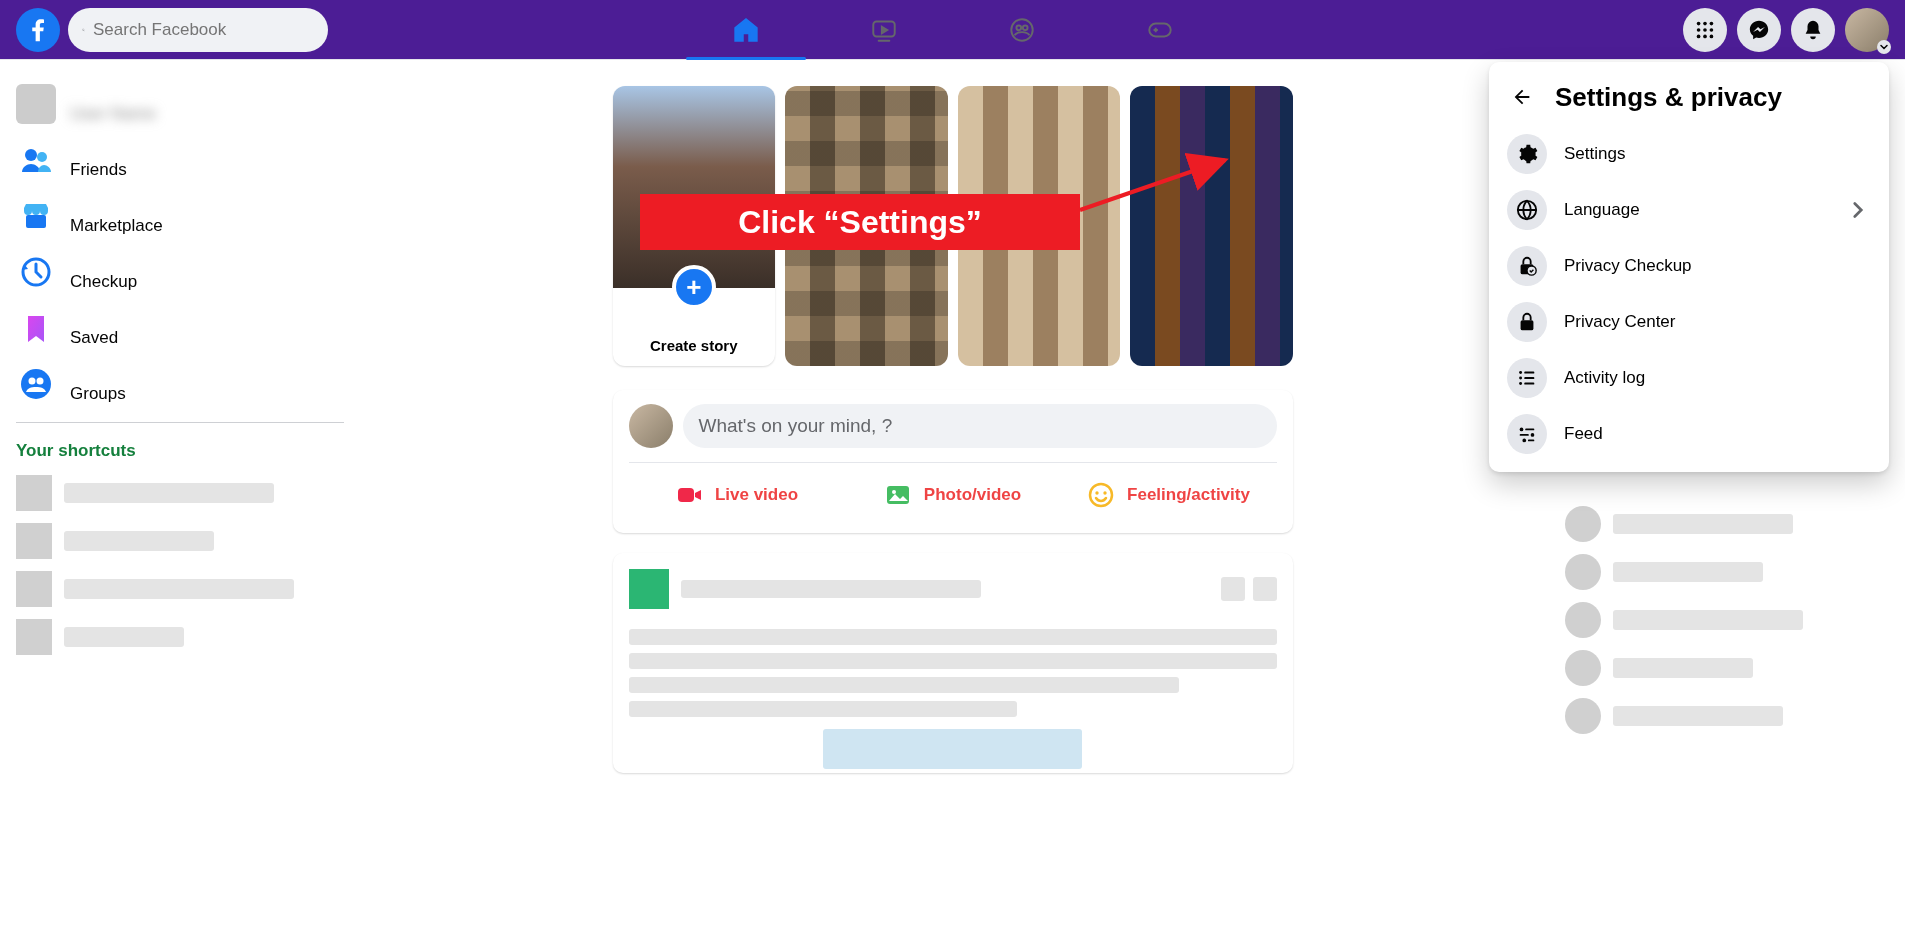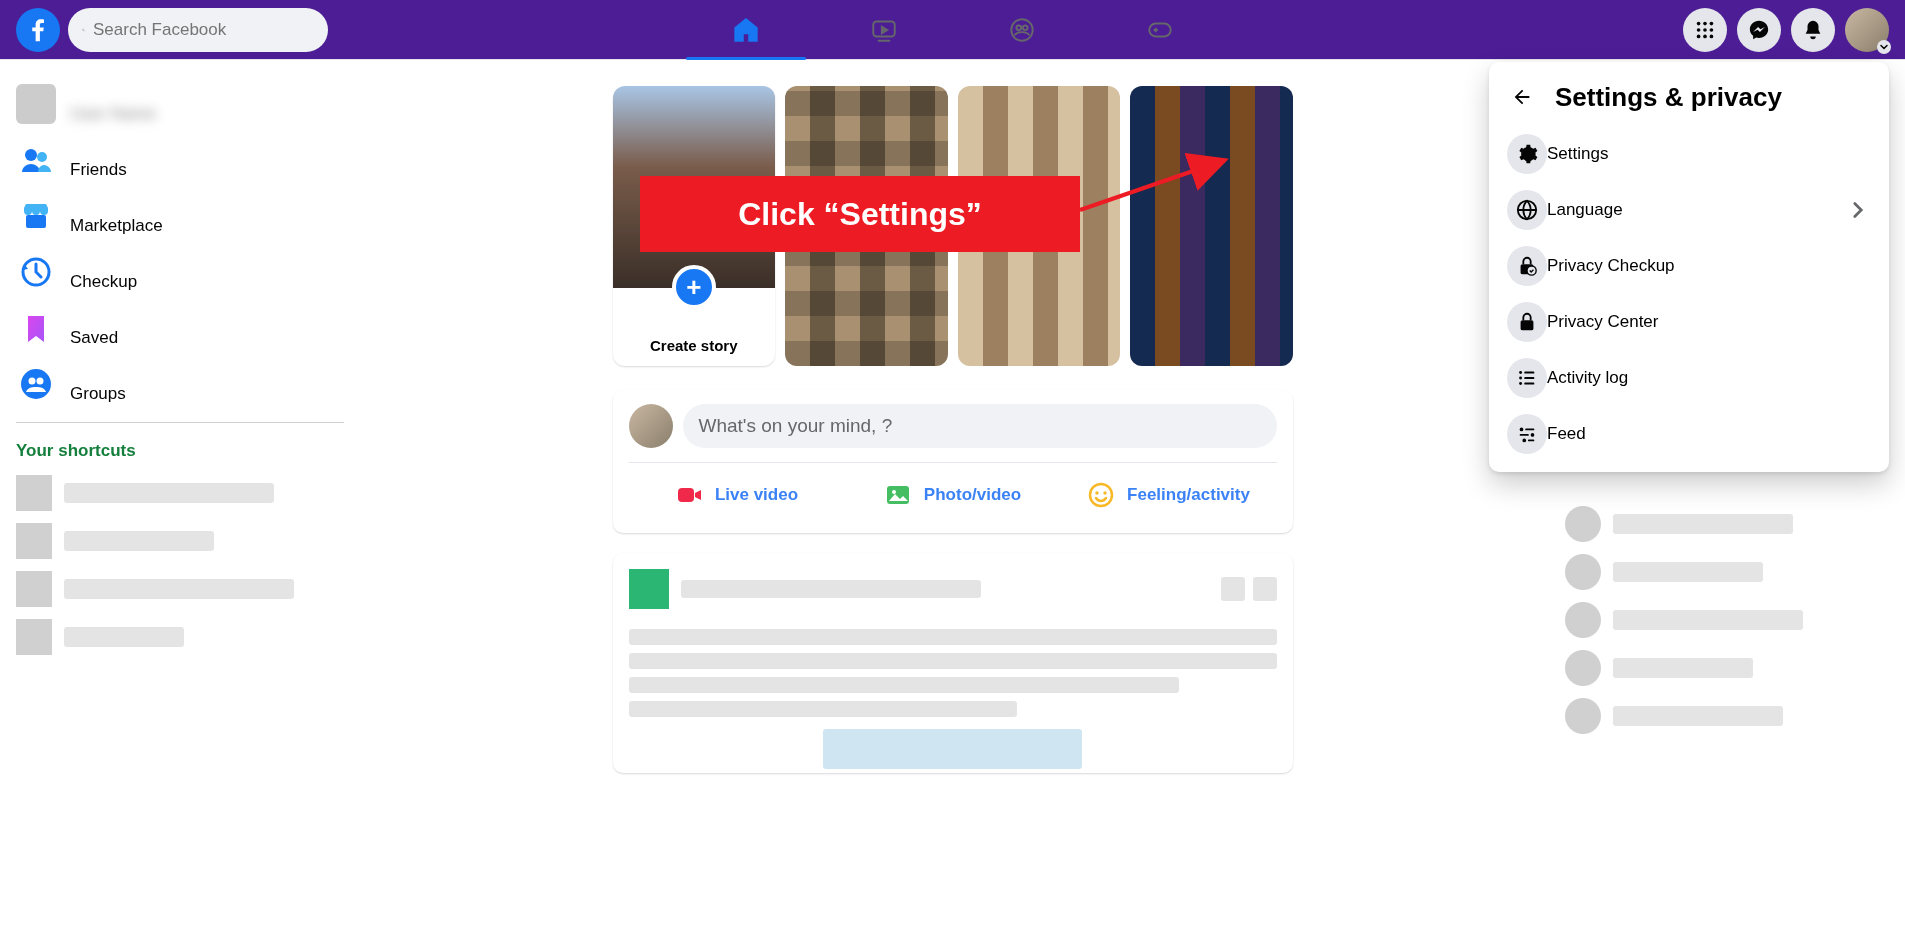--- a/index.html
+++ b/index.html
@@ -202,21 +202,21 @@
   }
   .composer-divider { height: 1px; background: #e4e6eb; margin: 14px 0 8px; }
   .composer-actions { display: flex; }
   .composer-action {
     flex: 1;
     display: flex; align-items: center; justify-content: center;
     gap: 12px;
     padding: 10px;
     border-radius: 8px;
     cursor: pointer;
-    font-weight: 600; color: #3b82f6; font-size: 17px;
+    font-weight: 600; color: #ef4444; font-size: 17px;
   }
   .composer-action svg { width: 28px; height: 28px; }
 
   .post-card {
     margin-top: 20px;
     background: #fff;
     border-radius: 10px;
     box-shadow: 0 1px 2px rgba(0,0,0,.15);
     padding: 16px;
     height: 220px;
@@ -248,36 +248,36 @@
     width: 38px; height: 38px; border-radius: 50%;
     display: flex; align-items: center; justify-content: center;
     cursor: pointer;
   }
   .dropdown-title { font-size: 26px; font-weight: 700; }
   .dd-item {
     display: flex; align-items: center;
     padding: 8px;
     border-radius: 8px;
     cursor: pointer;
-    gap: 0;
+    gap: 17px;
   }
   .dd-icon {
     width: 40px; height: 40px; border-radius: 50%;
     background: #e4e6eb;
     display: flex; align-items: center; justify-content: center;
   }
   .dd-icon svg { width: 22px; height: 22px; fill: #050505; }
   .dd-label { font-size: 17px; font-weight: 500; flex: 1; }
   .dd-chevron { color: #65676b; }
 
   
   .annotation {
     position: absolute;
-    top: 176px; left: 640px;
-    width: 440px; height: 76px;
+    top: 194px; left: 640px;
+    width: 440px; height: 56px;
     background: #ed1c24;
     color: #fff;
     font-size: 32px; font-weight: 700;
     display: flex; align-items: center; justify-content: center;
     z-index: 200;
   }
   .arrow-svg {
     position: absolute;
     top: 130px; left: 1070px;
     z-index: 200;

